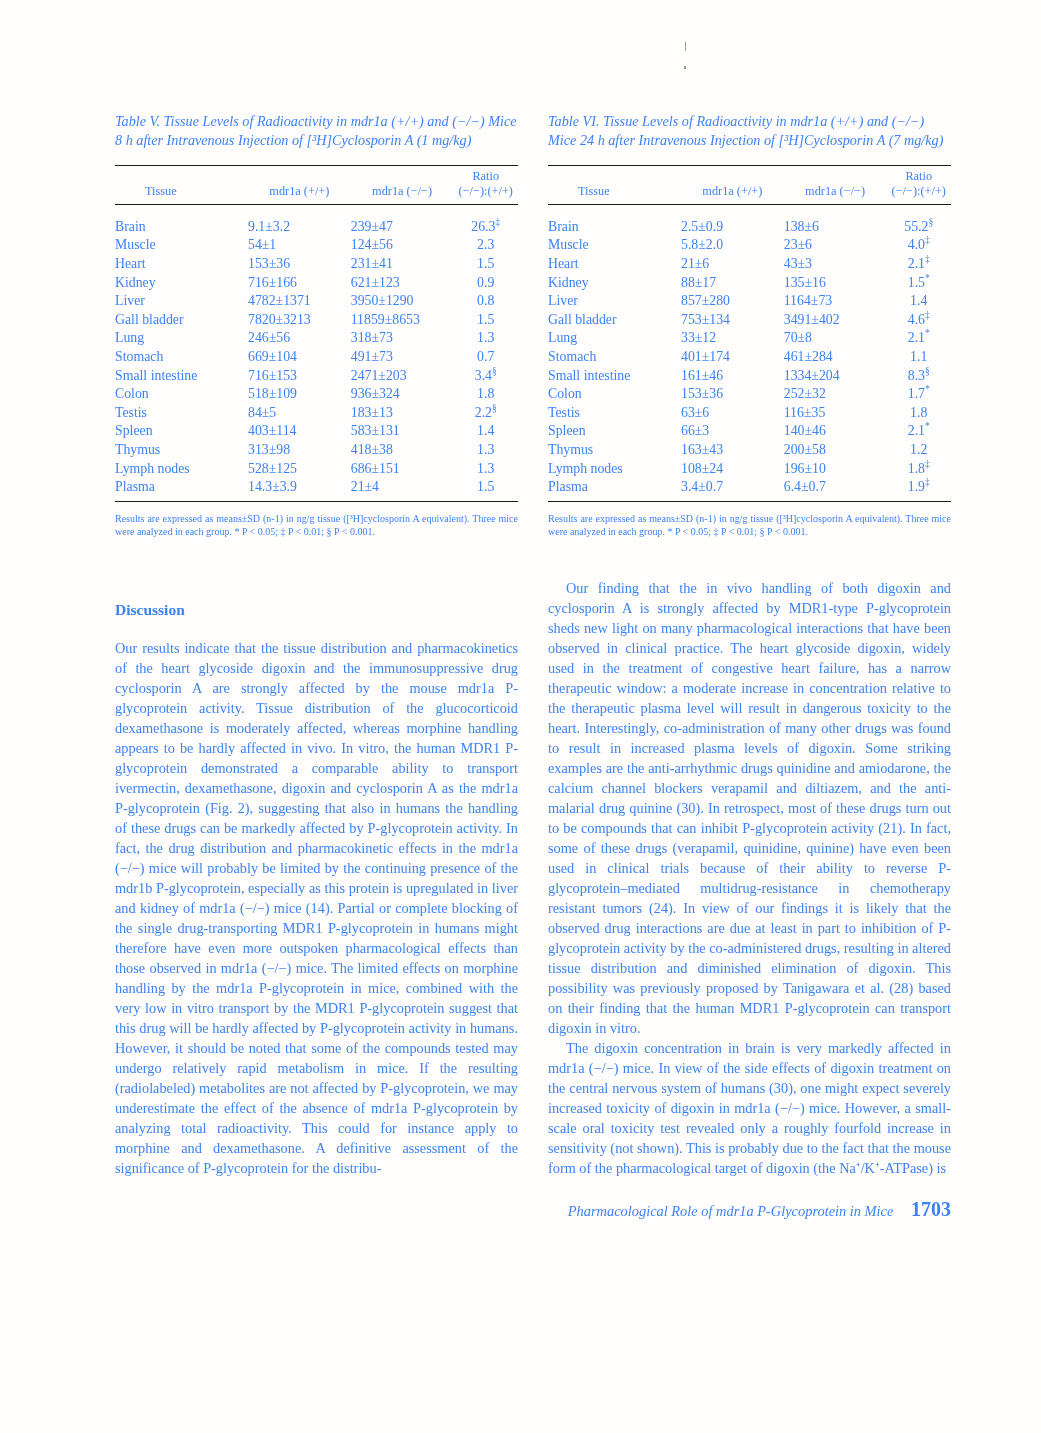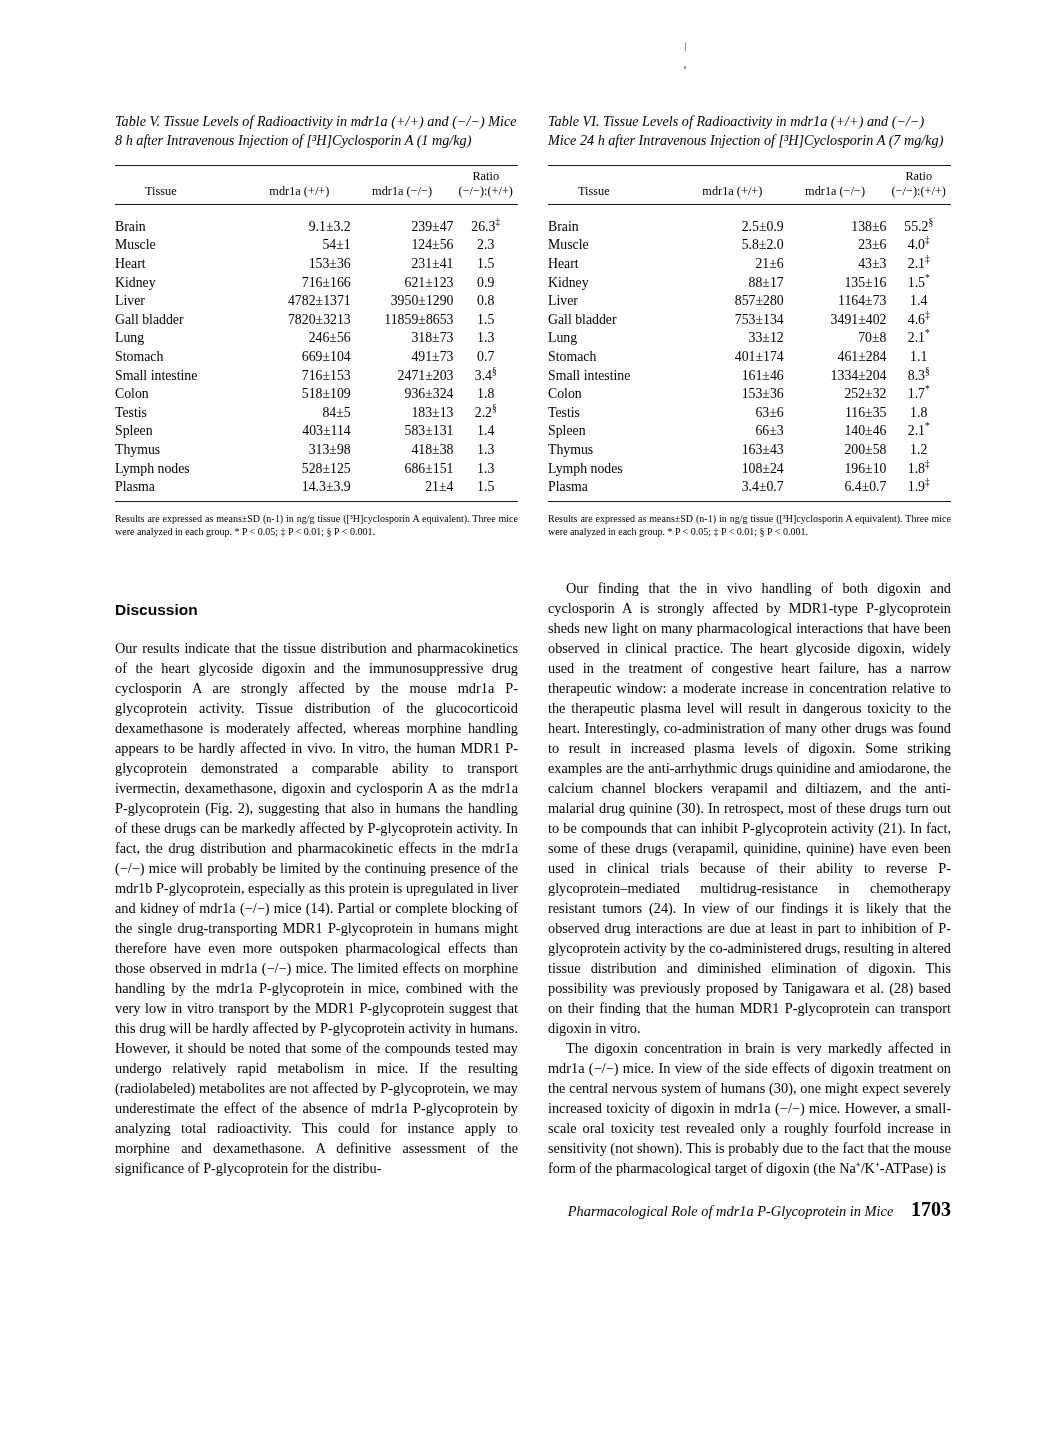--- a/index.html
+++ b/index.html
@@ -2,21 +2,21 @@
 <html><head>
 <meta charset="utf-8">
 <style>
   html, body { margin: 0; padding: 0; background: #ffffff; }
   .page {
     position: relative;
     width: 1041px;
     height: 1433px;
     background: #fffefc;
     font-family: "Liberation Serif", serif;
-    color: #000000;
+    color: #3b82f6;
     overflow: hidden;
   }
   .content {
     position: absolute;
     left: 115px;
     top: 112px;
     width: 836px;
   }
   .tables-row { display: flex; gap: 30px; }
   .table-block { width: 403px; }
@@ -40,42 +40,42 @@
     border-bottom: 1px solid #1a1a1a;
     padding: 3px 0 4px 0;
     vertical-align: bottom;
     line-height: 1.25;
   }
   th.c-tissue { text-align: left; padding-left: 30px !important; width: 33%; }
   th.c-num { text-align: center; width: 25.5%; }
   th.c-ratio { text-align: center; width: 16%; }
   table.data-table td { padding: 0.5px 0; line-height: 17.6px; }
   td.c-tissue { text-align: left; }
-  td.c-num { text-align: right; }
+  td.c-num { text-align: left; }
   td.c-ratio { text-align: center; }
   td.c-ratio sup { font-size: 9.5px; line-height: 0; }
   .ital { }
   table.data-table tbody tr:first-child td { padding-top: 13px; }
   table.data-table tbody tr:last-child td { padding-bottom: 5px; }
   .tbl-footnote {
     font-size: 10px;
     line-height: 1.34;
     margin: 10px 0 0 0;
     text-align: justify;
   }
   .text-row { display: flex; gap: 30px; margin-top: 40px; }
   .col {
     width: 403px;
     font-size: 14.3px;
     line-height: 20px;
     text-align: justify;
   }
   .col p { margin: 0; }
   .section-heading {
-    font-family: Liberation Sans, sans-serif;
+    font-family: Liberation Serif, serif;
     font-weight: bold;
     font-size: 15.5px;
     margin: 22px 0 18px 0;
     text-align: left;
   }
   .indent { text-indent: 18px; }
   .page-footer {
     margin-top: 20px;
     text-align: right;
     font-size: 14.4px;

